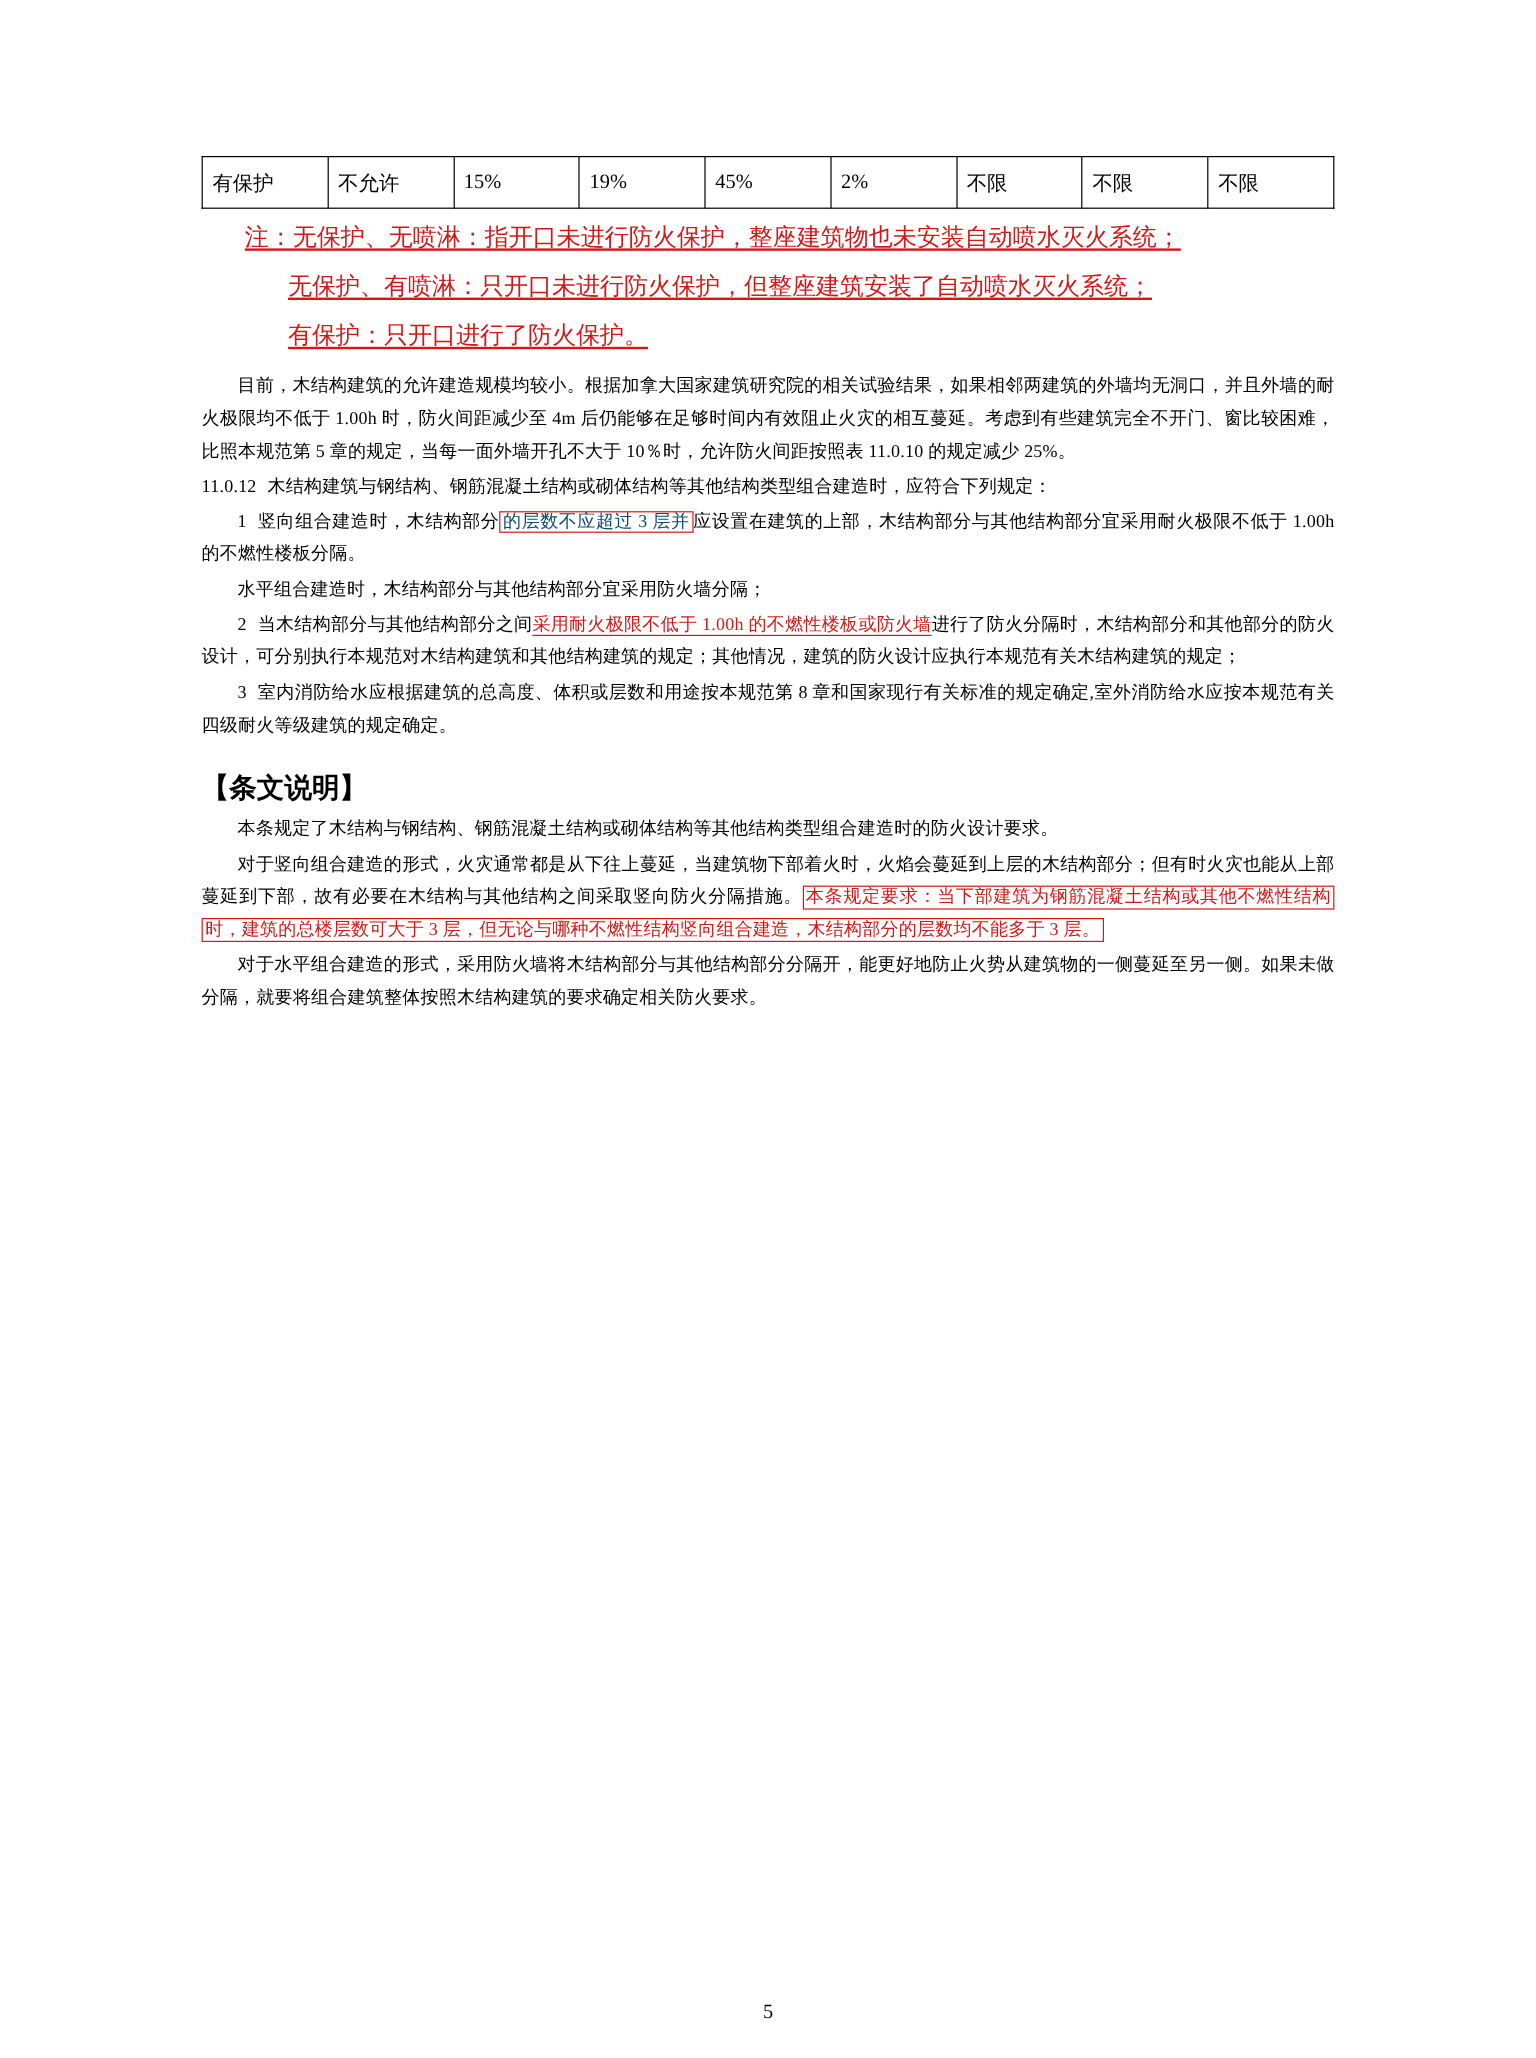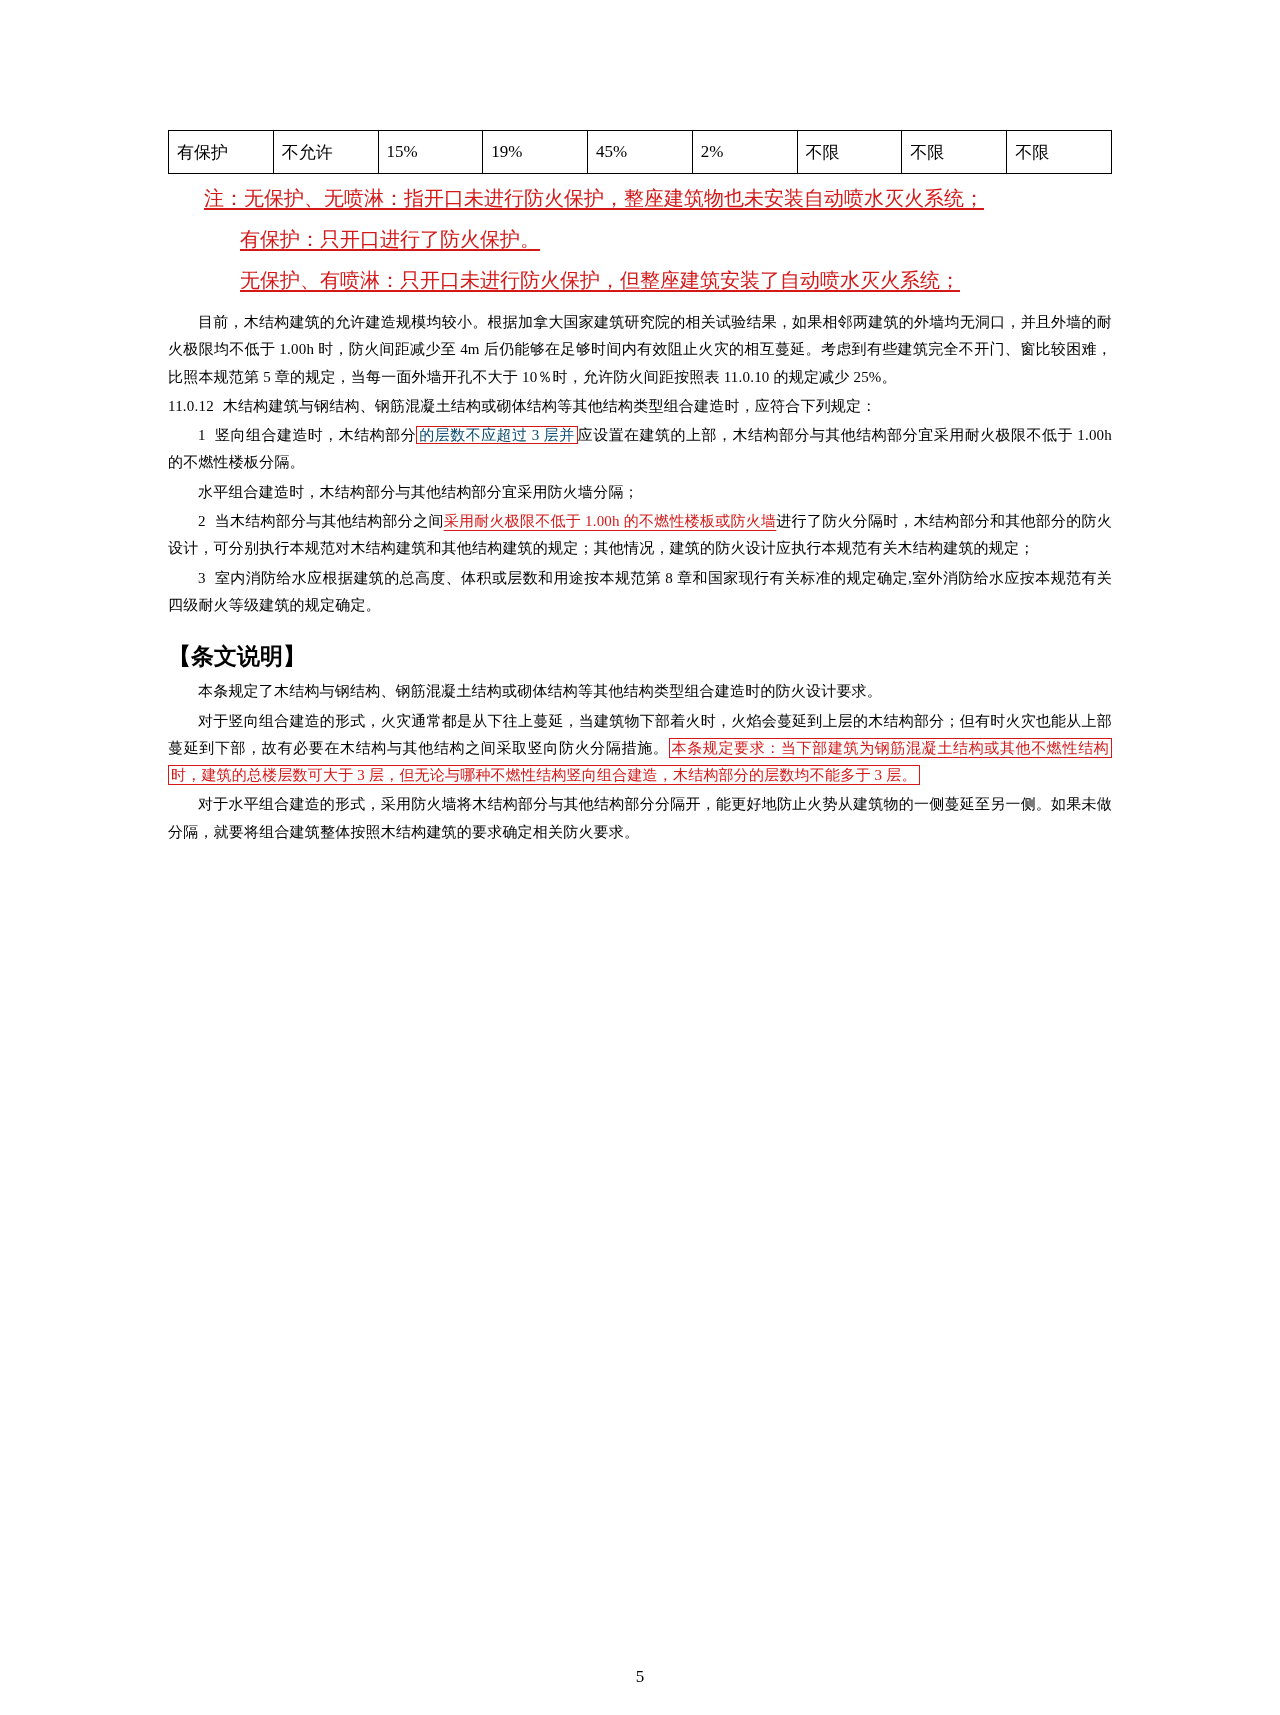--- a/index.html
+++ b/index.html
@@ -120,22 +120,22 @@
       <td>2%</td>
       <td>不限</td>
       <td>不限</td>
       <td>不限</td>
     </tr>
   </tbody>
     </table>
 
   <div class="note-block">
     <div class="note-line indent-1">注：无保护、无喷淋：指开口未进行防火保护，整座建筑物也未安装自动喷水灭火系统；</div>
+    <div class="note-line indent-2">无保护、有喷淋：只开口未进行防火保护，但整座建筑安装了自动喷水灭火系统；</div>
     <div class="note-line indent-2">有保护：只开口进行了防火保护。</div>
-    <div class="note-line indent-2">无保护、有喷淋：只开口未进行防火保护，但整座建筑安装了自动喷水灭火系统；</div>
   </div>
 
   <p class="body indent">目前，木结构建筑的允许建造规模均较小。根据加拿大国家建筑研究院的相关试验结果，如果相邻两建筑的外墙均无洞口，并且外墙的耐火极限均不低于 1.00h 时，防火间距减少至 4m 后仍能够在足够时间内有效阻止火灾的相互蔓延。考虑到有些建筑完全不开门、窗比较困难，比照本规范第 5 章的规定，当每一面外墙开孔不大于 10％时，允许防火间距按照表 11.0.10 的规定减少 25%。</p>
 
   <p class="body">
     <span class="num-label">11.0.12</span><span>木结构建筑与钢结构、钢筋混凝土结构或砌体结构等其他结构类型组合建造时，应符合下列规定：</span>
   </p>
 
   <p class="body indent">
     <span class="num-label">1</span><span>竖向组合建造时，木结构部分</span><span class="hl-box">的层数不应超过 3 层并</span><span>应设置在建筑的上部，木结构部分与其他结构部分宜采用耐火极限不低于 1.00h 的不燃性楼板分隔。</span>

